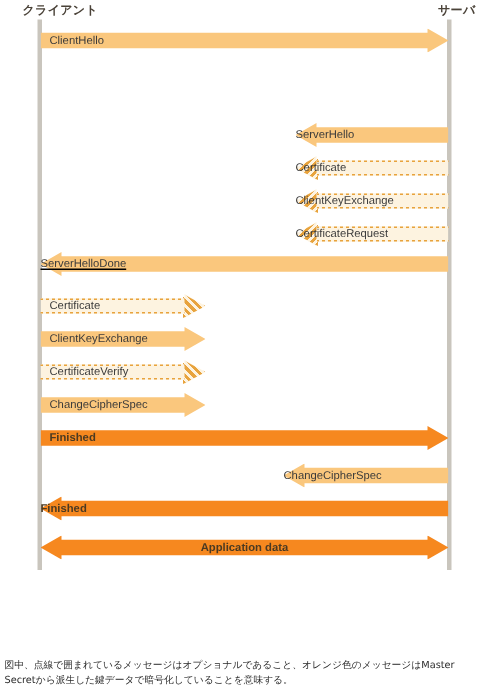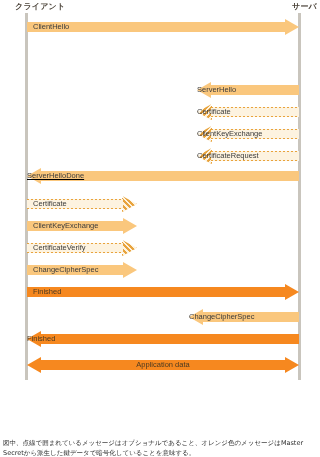--- a/index.html
+++ b/index.html
@@ -75,21 +75,21 @@
     left: 0; top: 0;
     width: 100%;
     height: 100%;
     z-index: 1;
   }
 
   
   .c-light .shape { background: #fac77d; }
   
   .c-dark .shape { background: #f6881f; }
-  .c-dark .label { color: #4b3a22; }
+  .c-dark .label { color: #4b3a22; font-weight: bold; }
   
   .c-opt .shape {
     background: #fdf3e0;
   }
 
   
   .dir-right .shape {
     clip-path: polygon(
       0% 18%, calc(100% - 14px) 18%, calc(100% - 14px) 0%,
       100% 50%, calc(100% - 14px) 100%, calc(100% - 14px) 82%, 0% 82%);

